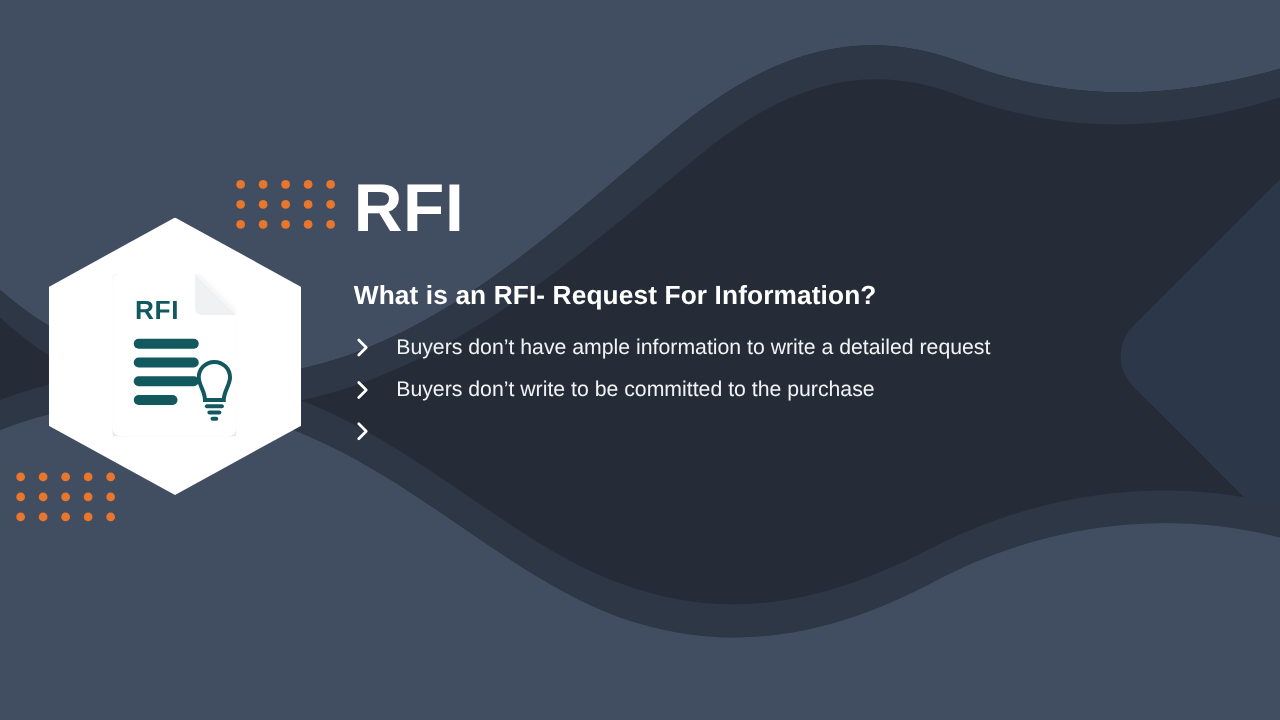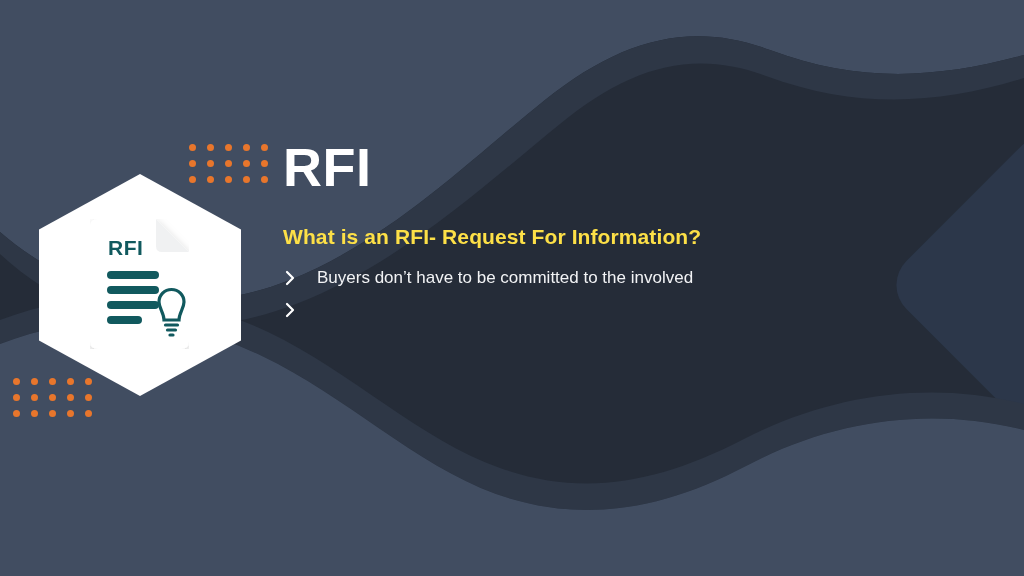--- a/index.html
+++ b/index.html
@@ -74,21 +74,21 @@
   }
   #title {
     color: #ffffff;
     font-size: 54px;
     font-weight: 700;
     letter-spacing: 0.5px;
     line-height: 1;
     margin: 0 0 31px 0;
   }
   #subtitle {
-    color: #fde047;
+    color: #ffffff;
     font-size: 21px;
     font-weight: 700;
     margin: 0 0 18px 0;
     letter-spacing: 0.1px;
   }
   #bullet-list {
     list-style: none;
     margin: 0;
     padding: 0;
   }
@@ -211,28 +211,36 @@
   </div>
 
   <div id="content">
 
     <h1 id="title">RFI</h1>
 
     <h2 id="subtitle">What is an RFI- Request For Information?</h2>
 
     <ul id="bullet-list">
 
-
       <li class="bullet-item">
         <span class="bullet-chevron">
           <svg viewBox="0 0 14 18" width="14" height="18">
             <path d="M4,3 L10,9 L4,15" fill="none" stroke="#ffffff" stroke-width="2.2" stroke-linecap="round" stroke-linejoin="round"></path>
           </svg>
         </span>
-        <span class="bullet-text">Buyers don’t have to be committed to the involved</span>
+        <span class="bullet-text">Buyers don’t have ample information to write a detailed request</span>
+      </li>
+
+      <li class="bullet-item">
+        <span class="bullet-chevron">
+          <svg viewBox="0 0 14 18" width="14" height="18">
+            <path d="M4,3 L10,9 L4,15" fill="none" stroke="#ffffff" stroke-width="2.2" stroke-linecap="round" stroke-linejoin="round"></path>
+          </svg>
+        </span>
+        <span class="bullet-text">Buyers don’t write to be committed to the purchase</span>
       </li>
 
       <li class="bullet-item">
         <span class="bullet-chevron">
           <svg viewBox="0 0 14 18" width="14" height="18">
             <path d="M4,3 L10,9 L4,15" fill="none" stroke="#ffffff" stroke-width="2.2" stroke-linecap="round" stroke-linejoin="round"></path>
           </svg>
         </span>
       </li>
 

